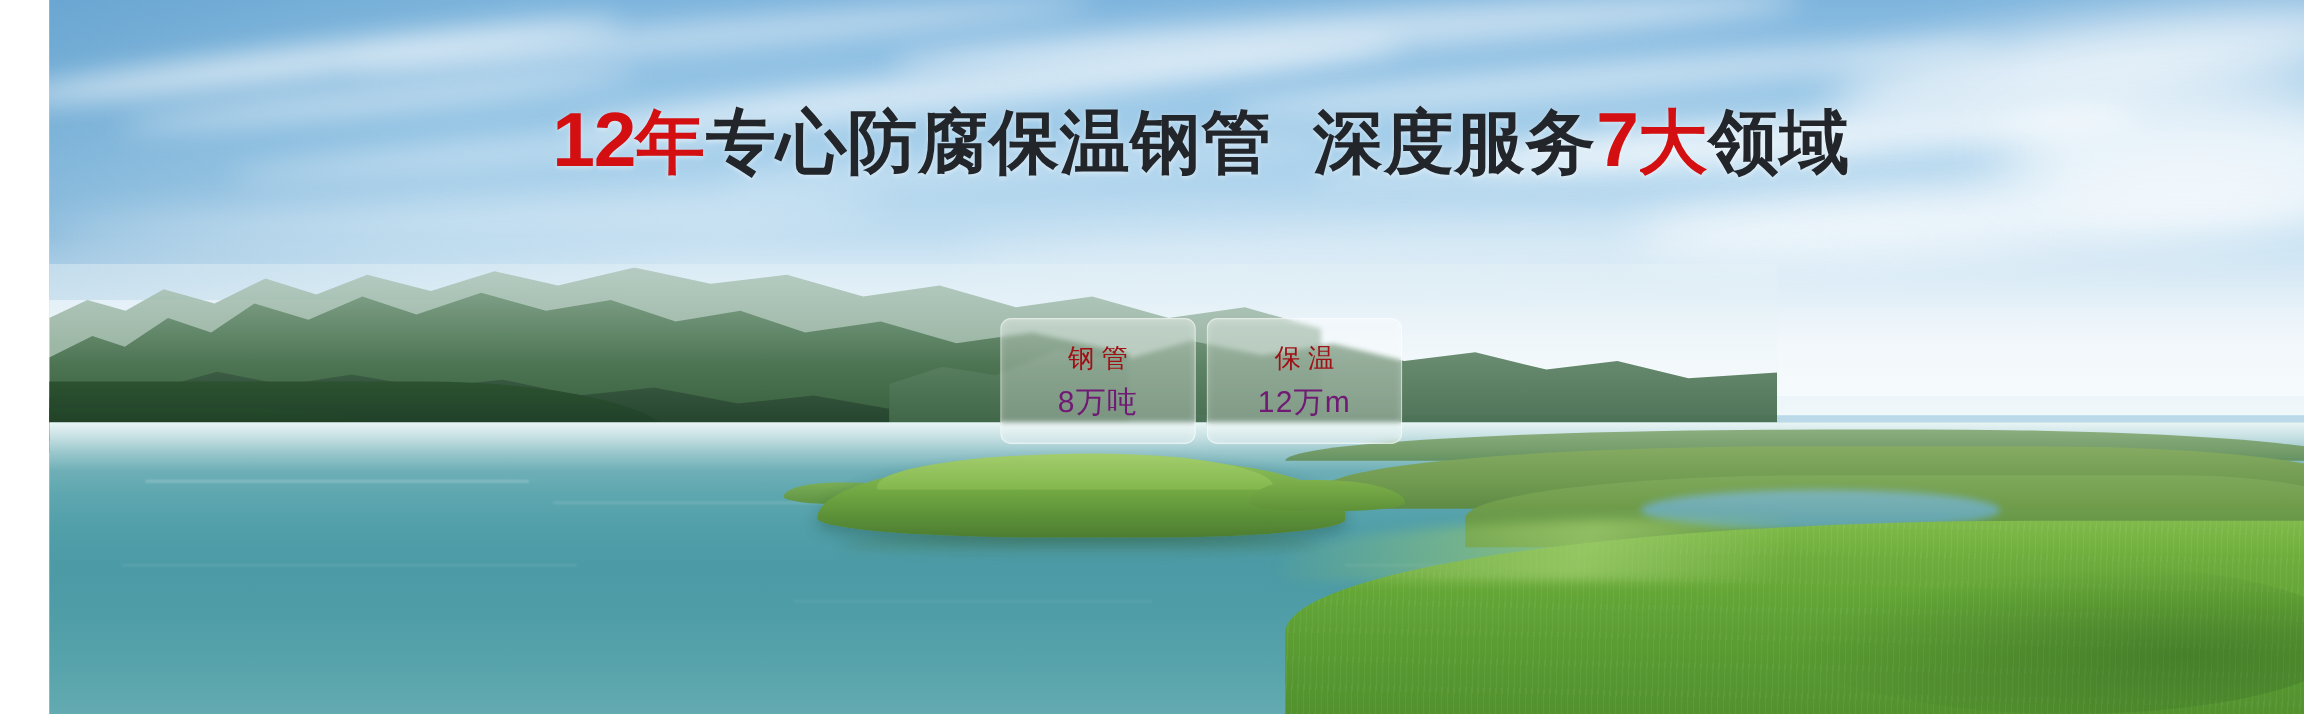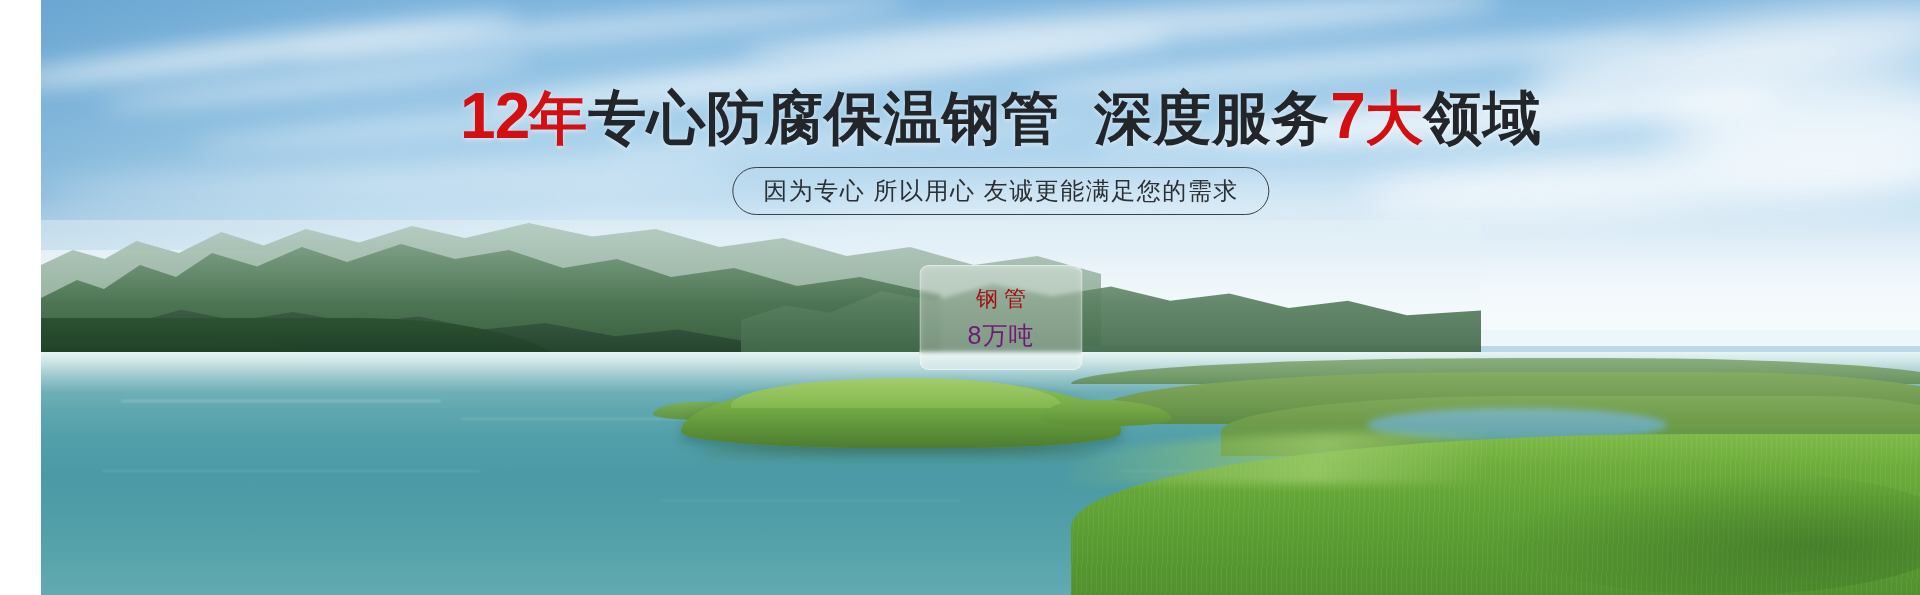--- a/index.html
+++ b/index.html
@@ -319,30 +319,33 @@
   <div class="island-tail"></div>
   <div class="lawn"></div>
   <div class="lawn-tex"></div>
   <div class="lawn-edge"></div>
   <div class="lawn-shadow"></div>
 
   <div class="headline">
     <span class="hl-red hl-num">12</span><span class="hl-red">年</span><span>专心防腐保温钢管</span><span class="hl-gap"></span><span>深度服务</span><span class="hl-red hl-num">7</span><span class="hl-red">大</span><span>领域</span>
   </div>
 
-  <div class="subtitle-pill">
-    <span>因为专心 所以用心  友诚更能满足您的需求</span>
-  </div>
 
   <div class="cards">
 
     <div class="card">
       <div class="card-label">钢管</div>
       <div class="card-value">
         <span>8万吨</span>
       </div>
     </div>
 
 
+    <div class="card">
+      <div class="card-label">保温</div>
+      <div class="card-value">
+        <span>12万m</span>
+      </div>
+    </div>
 
   </div>
 
 </div>
 
 </body></html>

